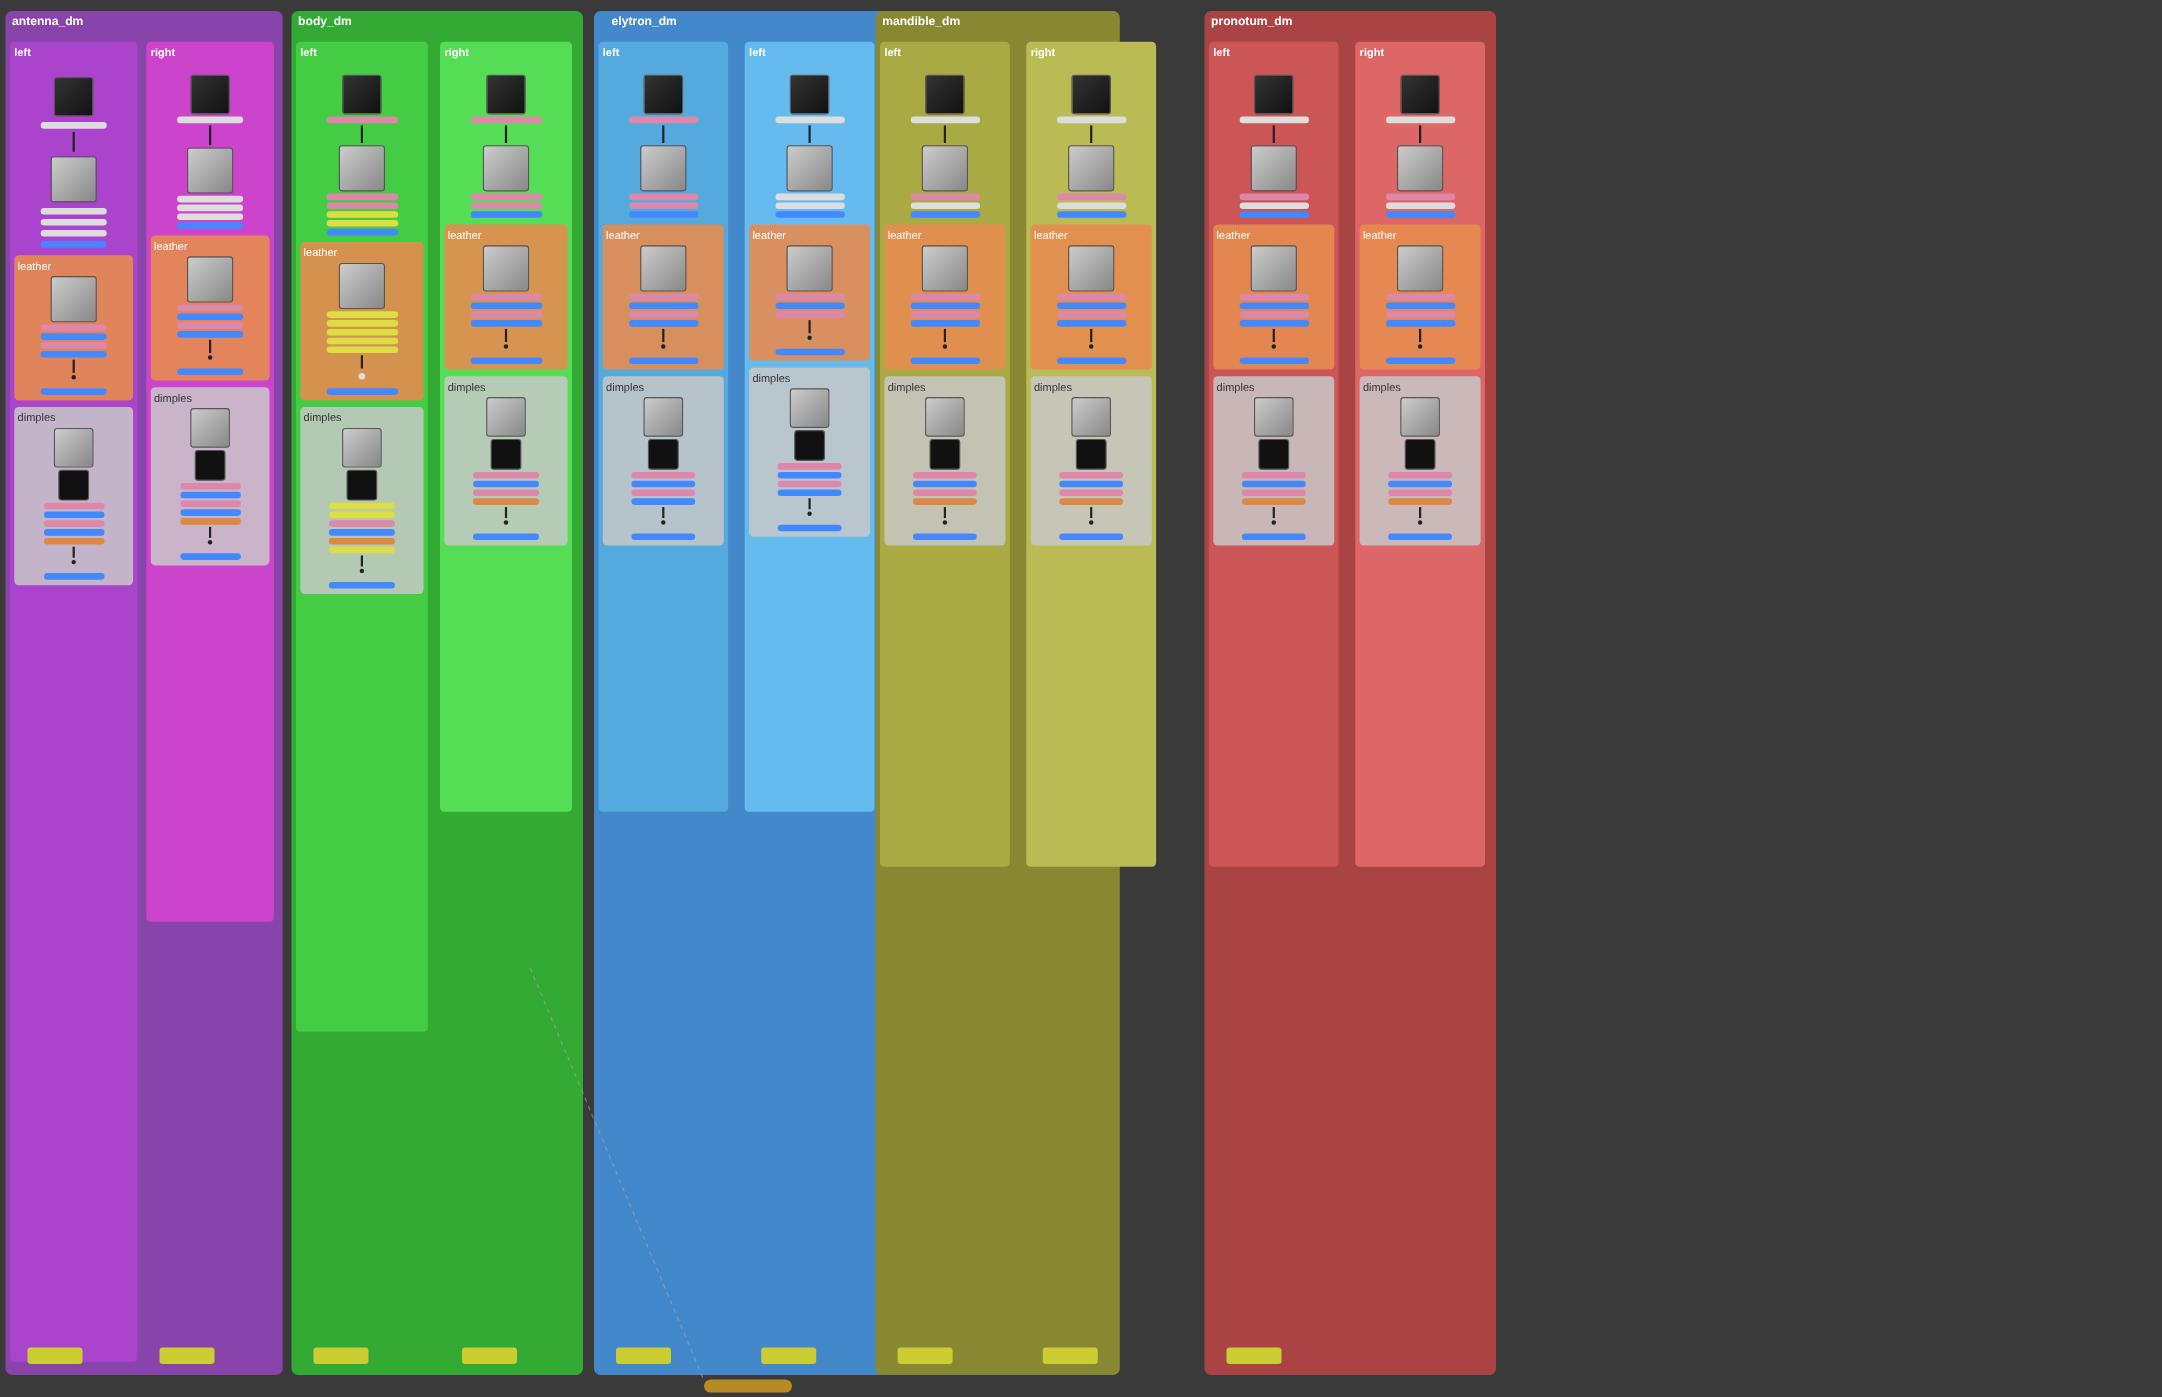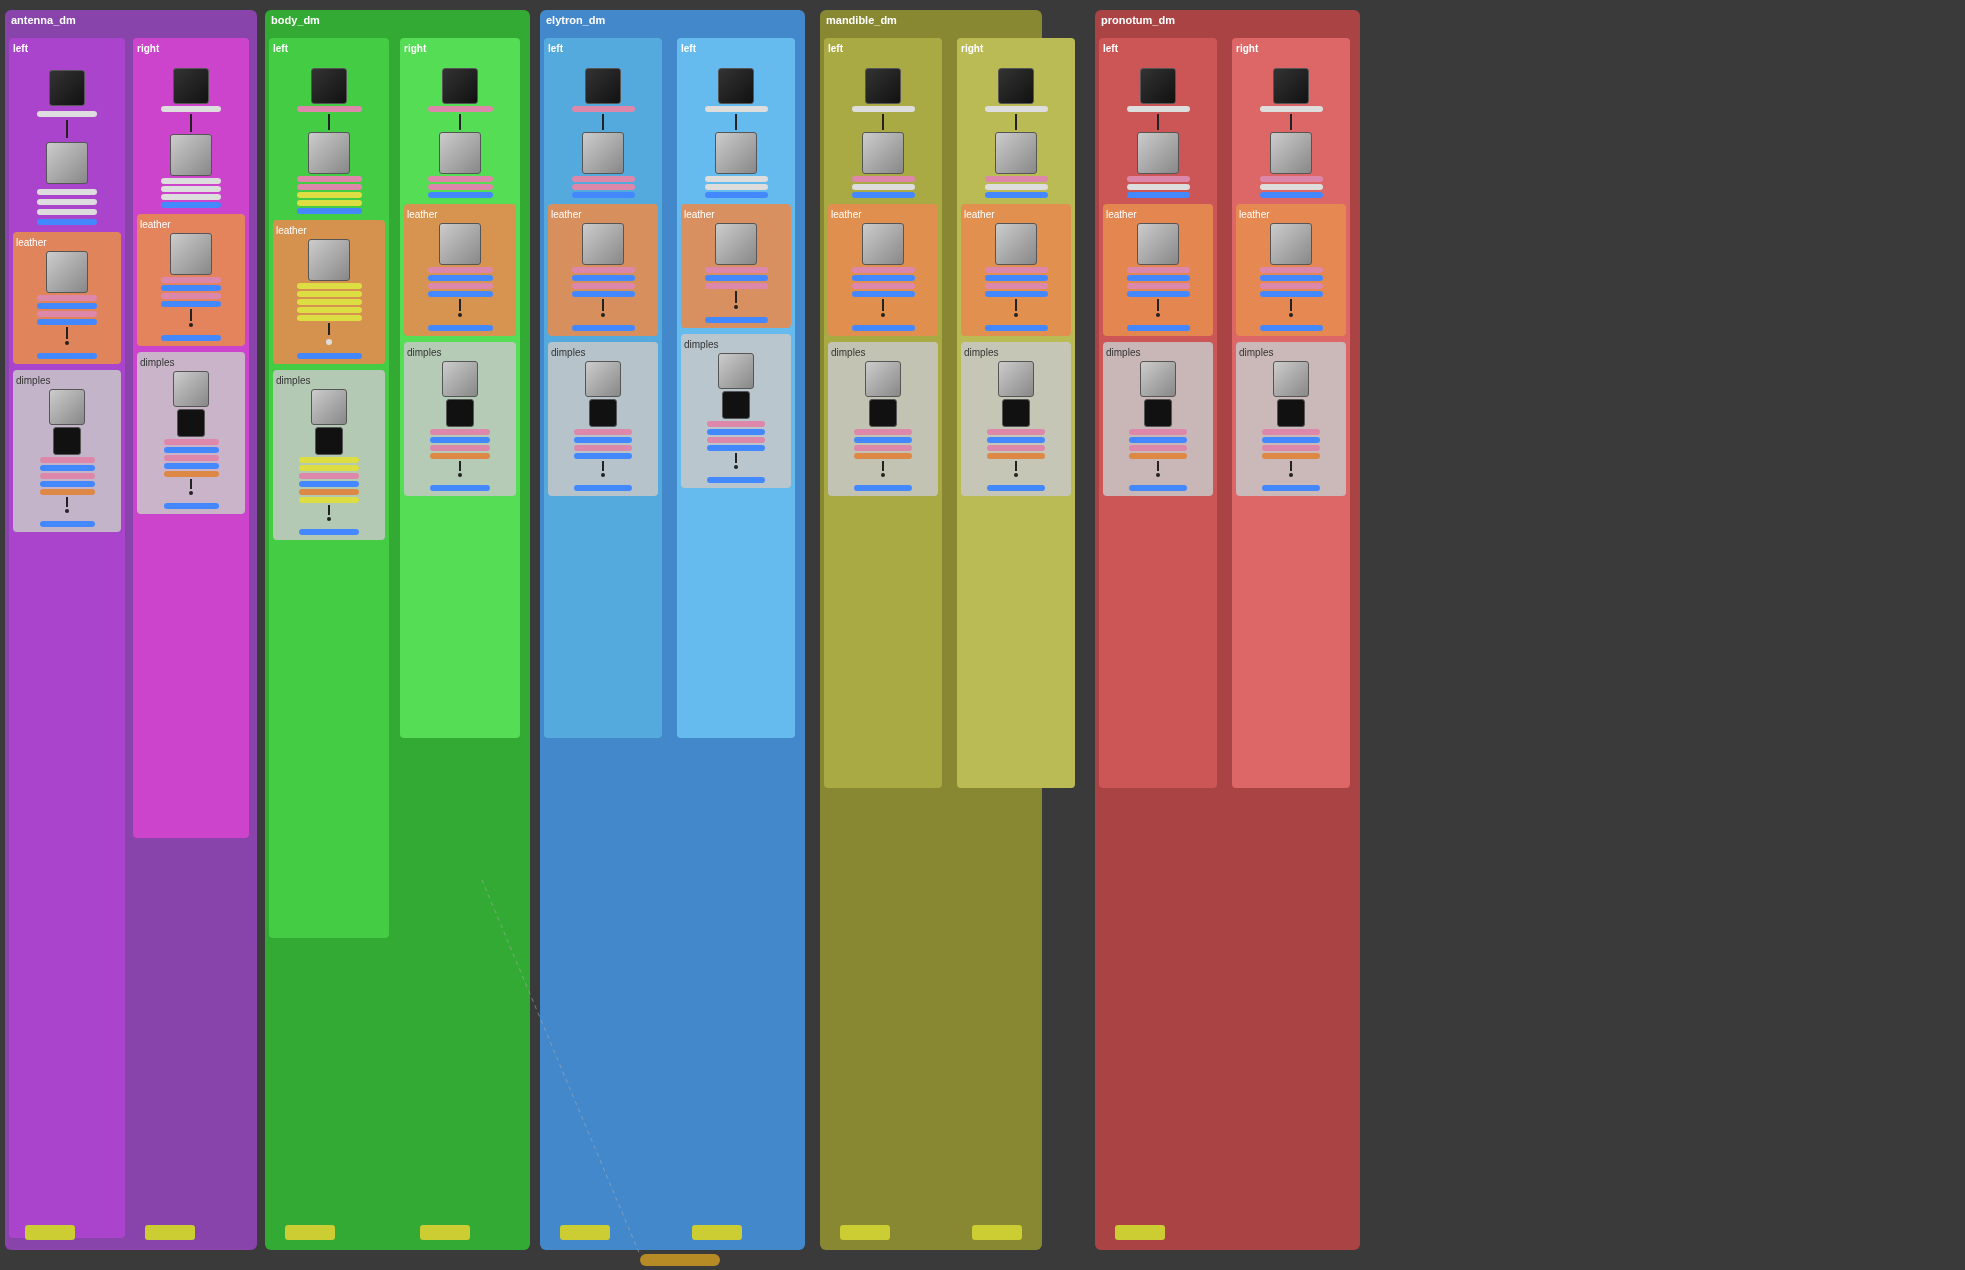--- a/index.html
+++ b/index.html
@@ -204,21 +204,21 @@
           <div style="width:60px;height:6px;background:#4488ff;border-radius:3px;margin-top:6px;"></div>
         </div>
       </div>
     </div>
 
     <div style="position:absolute;bottom:10px;left:20px;width:50px;height:15px;background:#cccc33;border-radius:3px;"></div>
     <div style="position:absolute;bottom:10px;left:155px;width:50px;height:15px;background:#cccc33;border-radius:3px;"></div>
   </div>
 
   <div style="position:absolute;top:10px;left:540px;width:265px;height:1240px;background:#4488cc;border-radius:6px;padding:4px;">
-    <span style="font-size:11px;color:#fff;font-weight:bold;position:absolute;top:4px;left:6px;">elytron_dm</span>
+    <span style="font-size:11px;color:#fff;font-weight:bold;position:absolute;top:4px;left:16px;">elytron_dm</span>
     <div style="position:absolute;top:28px;left:4px;width:118px;height:700px;background:#55aadd;border-radius:4px;padding:4px;">
       <span style="font-size:10px;color:#fff;font-weight:bold;">left</span>
       <div style="margin-top:14px;display:flex;flex-direction:column;align-items:center;gap:2px;">
         <div style="width:36px;height:36px;background:linear-gradient(135deg,#333 0%,#111 100%);border:1px solid #555;border-radius:3px;"></div>
         <div style="width:63px;height:6px;background:#dd88aa;border-radius:3px;"></div>
         <div style="width:2px;height:16px;background:#222;"></div>
         <div style="width:42px;height:42px;background:linear-gradient(135deg,#ccc 0%,#888 100%);border:1px solid #555;border-radius:3px;"></div>
         <div style="width:63px;height:6px;background:#dd88aa;border-radius:3px;"></div>
         <div style="width:63px;height:6px;background:#dd88aa;border-radius:3px;"></div>
         <div style="width:63px;height:6px;background:#4488ff;border-radius:3px;"></div>
@@ -286,21 +286,21 @@
           <div style="width:2px;height:10px;background:#222;"></div>
           <div style="width:4px;height:4px;background:#222;border-radius:50%;"></div>
           <div style="width:58px;height:6px;background:#4488ff;border-radius:3px;margin-top:6px;"></div>
         </div>
       </div>
     </div>
     <div style="position:absolute;bottom:10px;left:20px;width:50px;height:15px;background:#cccc33;border-radius:3px;"></div>
     <div style="position:absolute;bottom:10px;left:152px;width:50px;height:15px;background:#cccc33;border-radius:3px;"></div>
   </div>
 
-  <div style="position:absolute;top:10px;left:820px;width:222px;height:1240px;background:#888833;border-radius:6px;padding:4px;">
+  <div style="position:absolute;top:10px;left:796px;width:222px;height:1240px;background:#888833;border-radius:6px;padding:4px;">
     <span style="font-size:11px;color:#fff;font-weight:bold;position:absolute;top:4px;left:6px;">mandible_dm</span>
     <div style="position:absolute;top:28px;left:4px;width:118px;height:750px;background:#aaaa44;border-radius:4px;padding:4px;">
       <span style="font-size:10px;color:#fff;font-weight:bold;">left</span>
       <div style="margin-top:14px;display:flex;flex-direction:column;align-items:center;gap:2px;">
         <div style="width:36px;height:36px;background:linear-gradient(135deg,#333 0%,#111 100%);border:1px solid #555;border-radius:3px;"></div>
         <div style="width:63px;height:6px;background:#ddd;border-radius:3px;"></div>
         <div style="width:2px;height:16px;background:#222;"></div>
         <div style="width:42px;height:42px;background:linear-gradient(135deg,#ccc 0%,#888 100%);border:1px solid #555;border-radius:3px;"></div>
         <div style="width:63px;height:6px;background:#dd88aa;border-radius:3px;"></div>
         <div style="width:63px;height:6px;background:#ddd;border-radius:3px;"></div>

